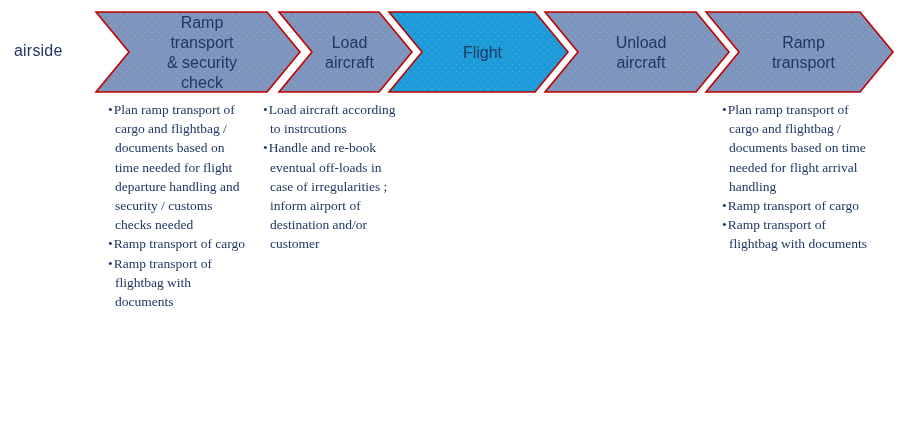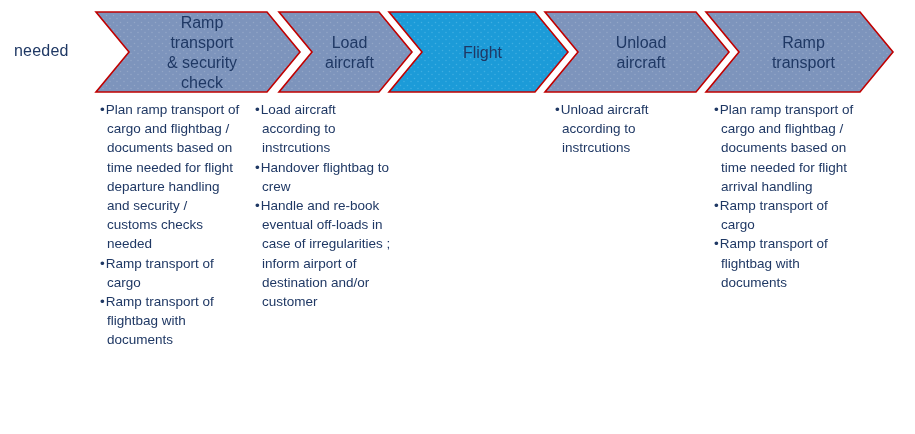--- a/index.html
+++ b/index.html
@@ -40,24 +40,25 @@
   .chev-label {
     font-family: "Liberation Sans", sans-serif;
     font-size: 16px;
     fill: #1F3864;
     text-anchor: middle;
   }
 
   
   #columns {
     position: absolute;
-    left: 0;
+    left: 8px;
     top: 100px;
     width: 766px;
     height: 334px;
+    font-family: Liberation Serif, serif;
   }
   .col {
     position: absolute;
     top: 0;
     font-size: 13.5px;
     line-height: 19.2px;
     color: #1F3864;
   }
   .col ul {
     list-style: none;
@@ -72,21 +73,21 @@
   }
   .col li::before {
     content: "\2022";
     margin-right: 1px;
     font-size: 13.5px;
   }
 </style>
 </head>
 <body>
 
-<div id="side-label">needed</div>
+<div id="side-label">airside</div>
 
 <div id="chevron-band">
   <svg id="chev-svg" width="915" height="100" viewBox="0 0 915 100" xmlns="http://www.w3.org/2000/svg">
     <defs>
       <pattern id="dots" width="7" height="7" patternUnits="userSpaceOnUse">
         <rect width="7" height="7" fill="#7D94BC"></rect>
         <circle cx="1.5" cy="1.5" r="0.75" fill="#93A6C7"></circle>
         <circle cx="5" cy="4.5" r="0.75" fill="#93A6C7"></circle>
       </pattern>
       <pattern id="dotsHL" width="7" height="7" patternUnits="userSpaceOnUse">
@@ -114,27 +115,25 @@
     <div class="col" style="left: 100px; width: 140px;">
       <ul>
         <li>Plan ramp transport of cargo and flightbag / documents based on time needed for flight departure handling and security / customs checks needed</li>
         <li>Ramp transport of cargo</li>
         <li>Ramp transport of flightbag with documents</li>
       </ul>
     </div>
     <div class="col" style="left: 255px; width: 140px;">
       <ul>
         <li>Load aircraft according to instrcutions</li>
-        <li>Handover flightbag to crew</li>
         <li>Handle and re-book eventual off-loads in case of irregularities ; inform airport of destination and/or customer</li>
       </ul>
     </div>
     <div class="col" style="left: 555px; width: 142px;">
       <ul>
-        <li>Unload aircraft according to instrcutions</li>
       </ul>
     </div>
     <div class="col" style="left: 714px; width: 150px;">
       <ul>
         <li>Plan ramp transport of cargo and flightbag / documents based on time needed for flight arrival handling</li>
         <li>Ramp transport of cargo</li>
         <li>Ramp transport of flightbag with documents</li>
       </ul>
     </div>
   </div>

